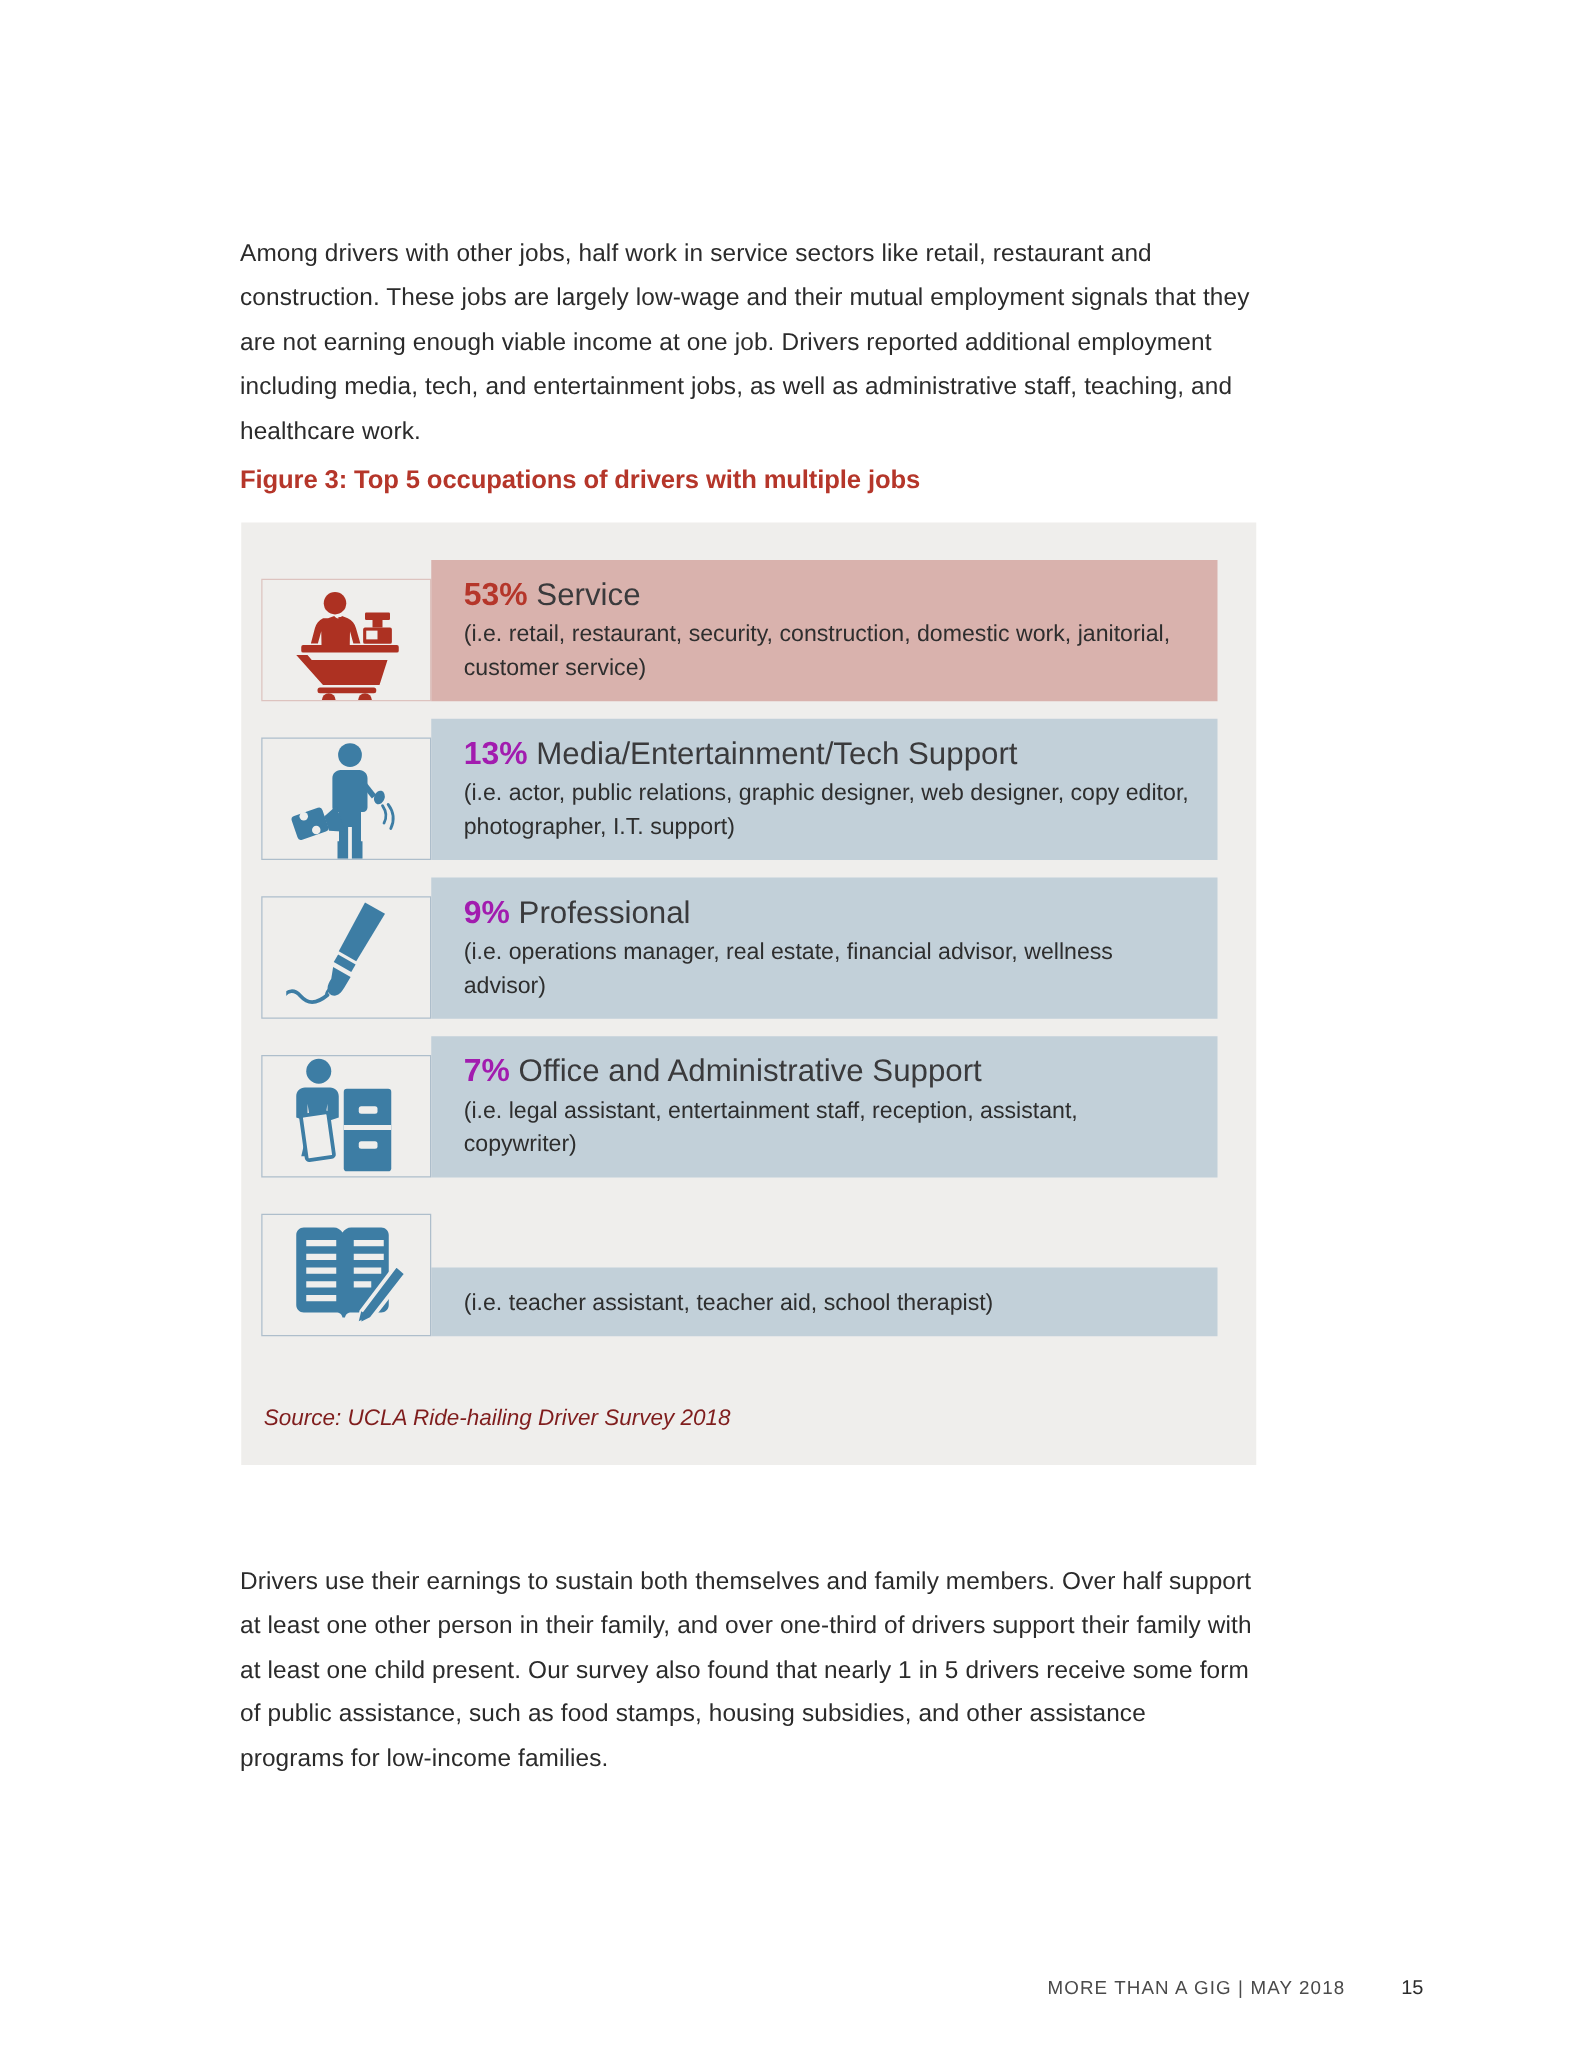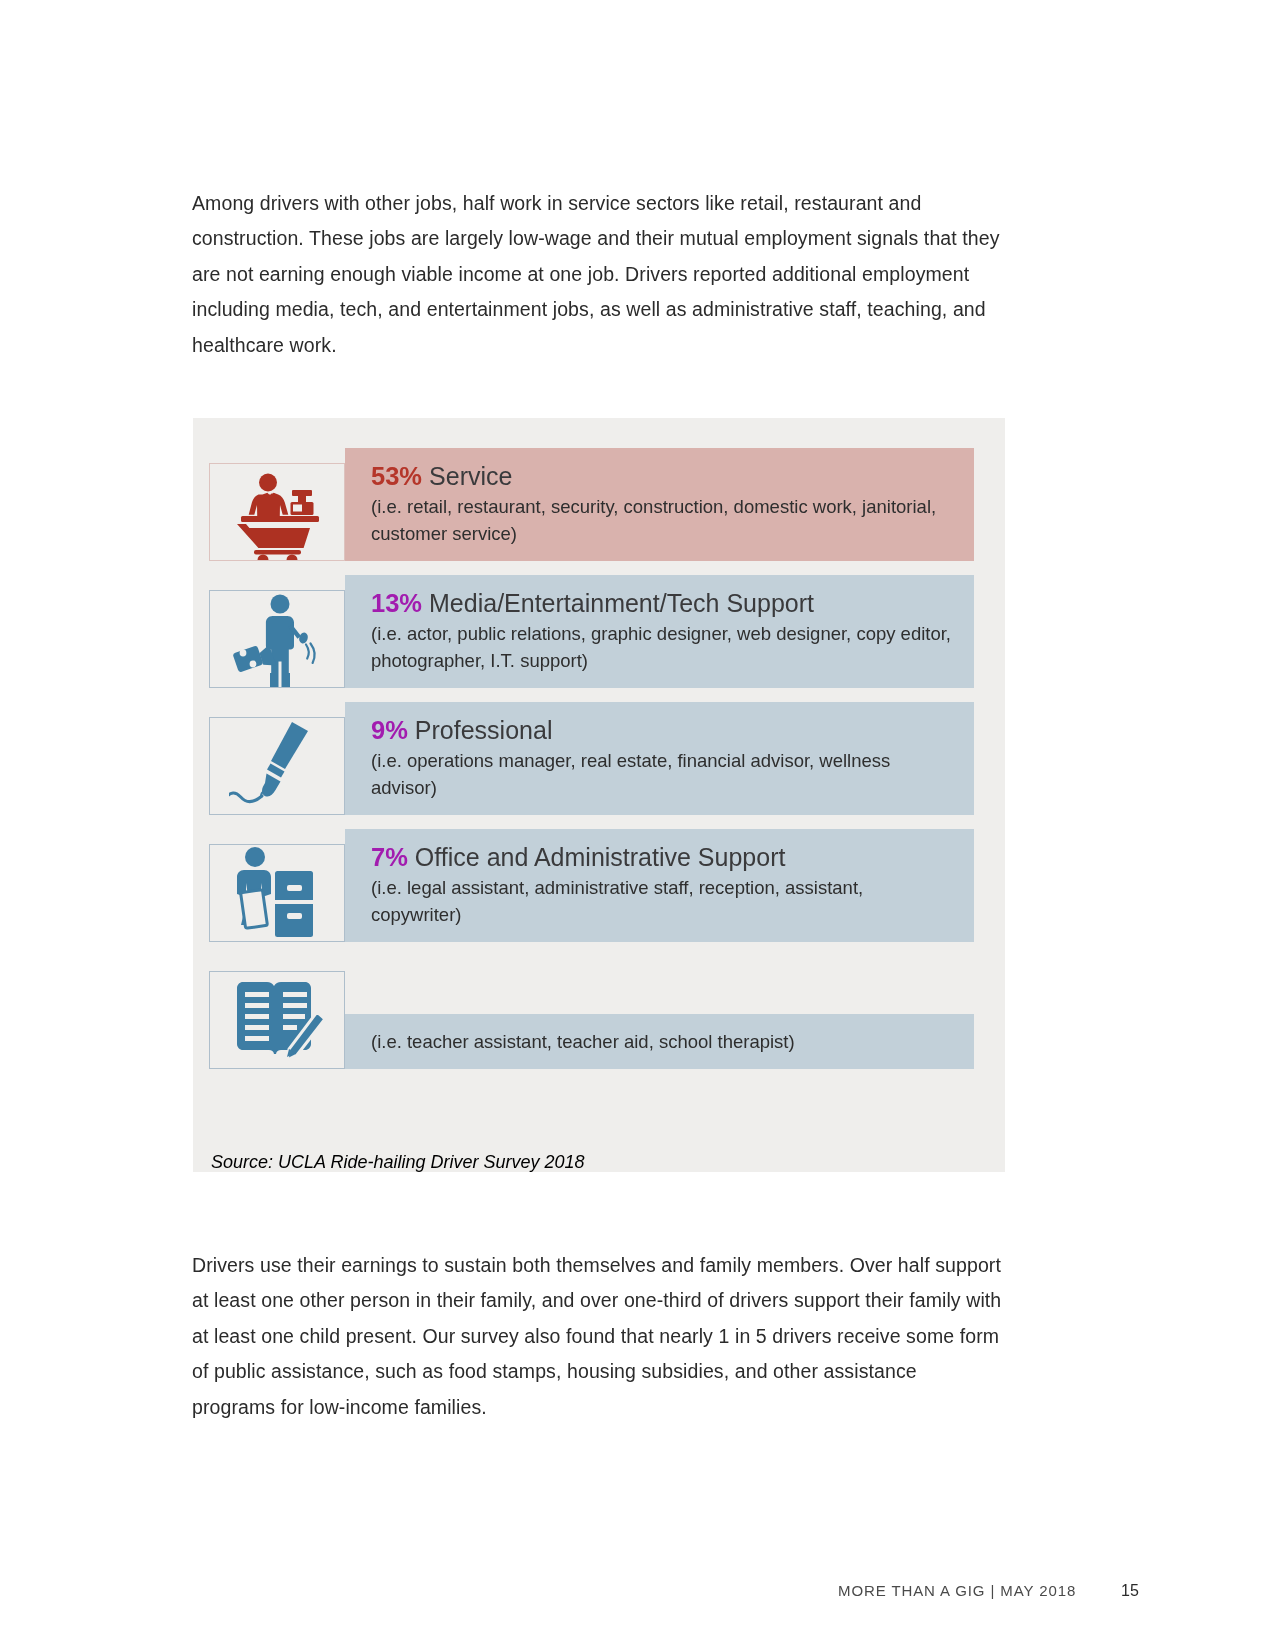--- a/index.html
+++ b/index.html
@@ -113,24 +113,24 @@
   }
   .desc {
     font-size: 18.5px;
     line-height: 27px;
     color: #2e2e2e;
   }
 
   .source {
     position: absolute;
     left: 18px;
-    top: 734px;
+    top: 706px;
     font-size: 18px;
     font-style: italic;
-    color: #000000;
+    color: #7f1d1d;
   }
 
   
   .footer-text {
     position: absolute;
     top: 1582px;
     left: 838px;
     font-size: 15px;
     letter-spacing: 0.9px;
     color: #4a4a4a;
@@ -145,20 +145,21 @@
 
   svg { display: block; }
 </style>
 </head>
 <body>
 
 <div class="page">
 
   <p class="para" id="para-top">Among drivers with other jobs, half work in service sectors like retail, restaurant and construction. These jobs are largely low-wage and their mutual employment signals that they are not earning enough viable income at one job. Drivers reported additional employment including media, tech, and entertainment jobs, as well as administrative staff, teaching, and healthcare work.</p>
 
+  <div class="fig-title">Figure 3: Top 5 occupations of drivers with multiple jobs</div>
 
   <div class="figure-box">
     <div class="rows">
 
       <div class="row row-red">
         <div class="icon-cell">
           <span>
             <svg width="96" height="96" viewBox="0 0 96 96">
               <g fill="#ad3122">
                 <circle cx="39" cy="18.5" r="9"></circle>
@@ -247,21 +248,21 @@
                 <rect x="58" y="68" width="15" height="6" rx="2" fill="#efeeec"></rect>
                 <rect x="46" y="55" width="38" height="4" fill="#efeeec"></rect>
               </g>
             </svg>
           </span>
         </div>
         <div class="text-cell">
           <div class="headline">
             <span class="pct">7%</span><span>Office and Administrative Support</span>
           </div>
-          <div class="desc">(i.e. legal assistant, administrative staff, reception, assistant, copywriter)</div>
+          <div class="desc">(i.e. legal assistant, entertainment staff, reception, assistant, copywriter)</div>
         </div>
       </div>
 
       <div class="row row-blue">
         <div class="icon-cell">
           <span>
             <svg width="96" height="96" viewBox="0 0 96 96">
               <g fill="#3d7da4">
                 <path d="M8 16c0-3.3 2.7-6 6-6h24c3 0 5.5 1.6 7 4 1.5-2.4 4-4 7-4h24c3.3 0 6 2.7 6 6v56c0 3.3-2.7 6-6 6H52c-2.6 0-4.7 1.5-5 4h-2c-0.3-2.5-2.4-4-5-4H14c-3.3 0-6-2.7-6-6z"></path>
                 <rect x="16" y="20" width="24" height="5" fill="#efeeec"></rect>

